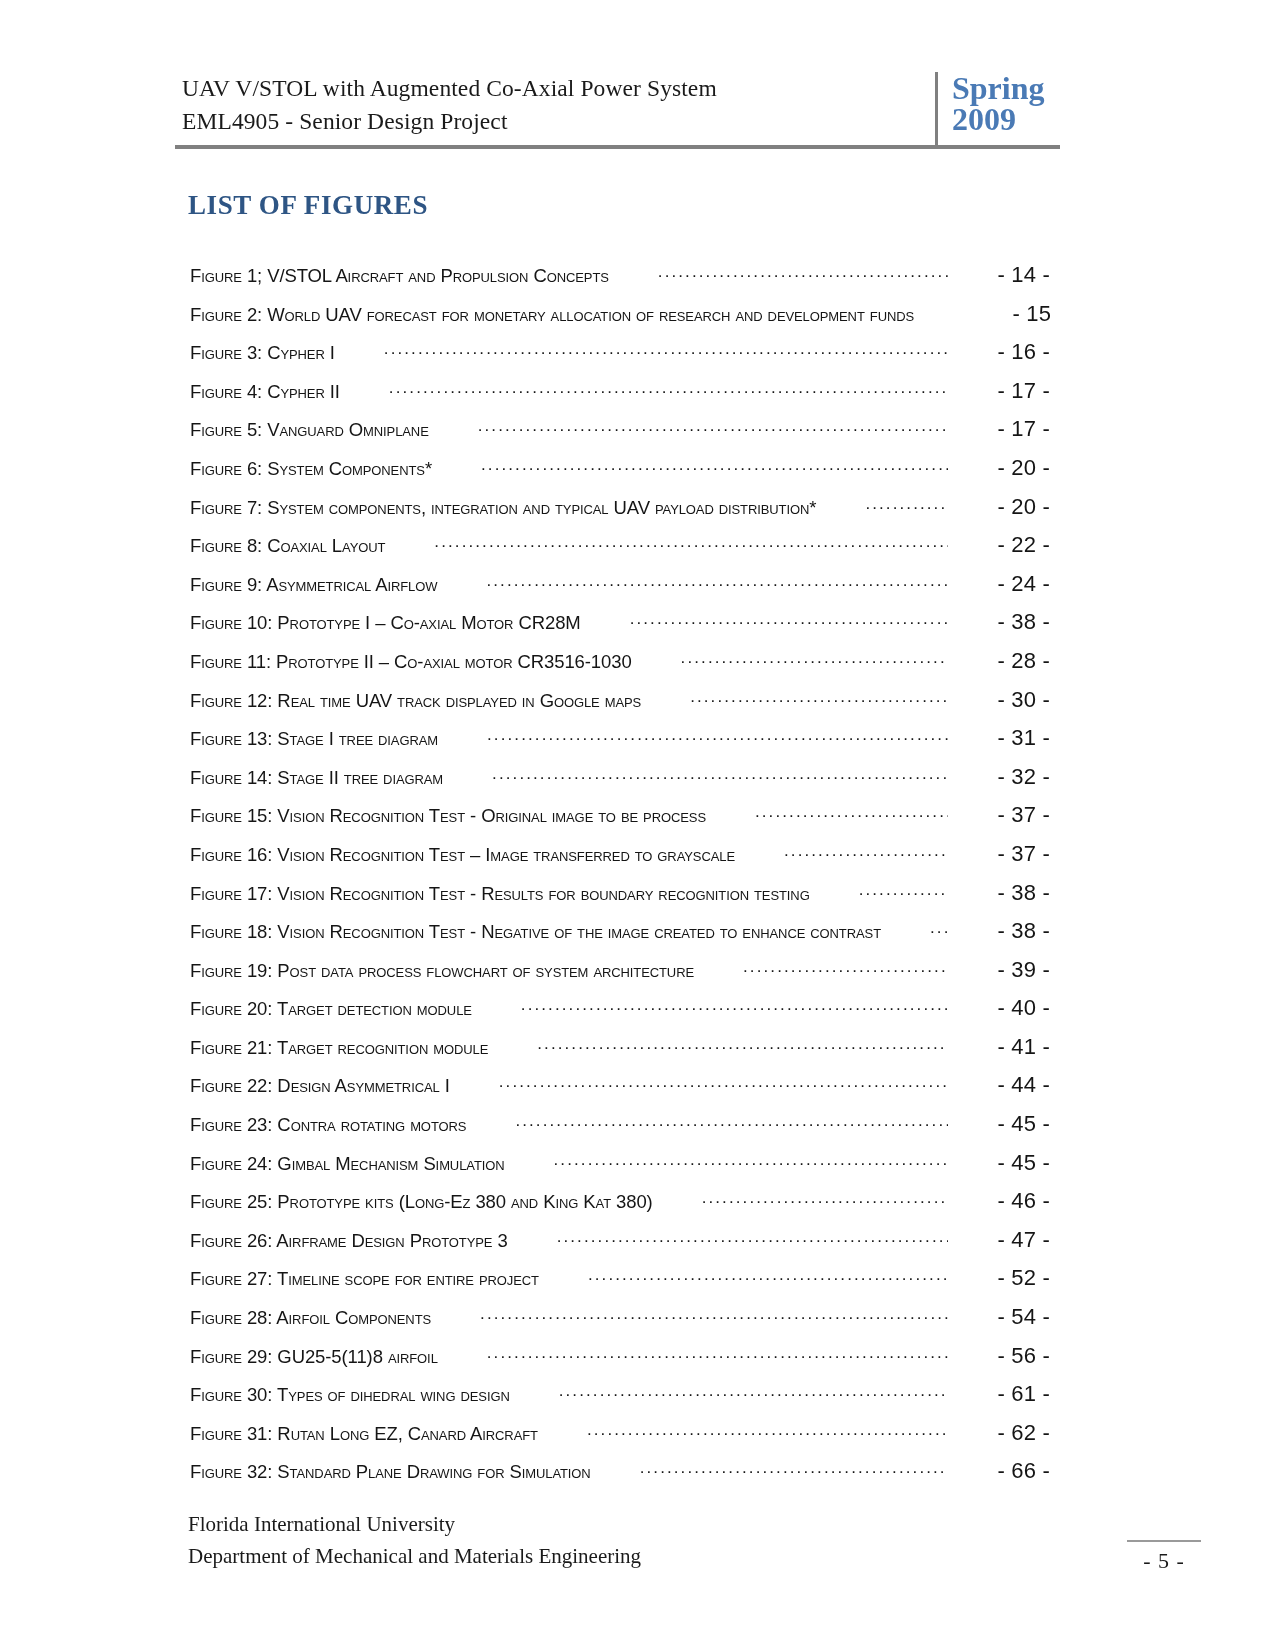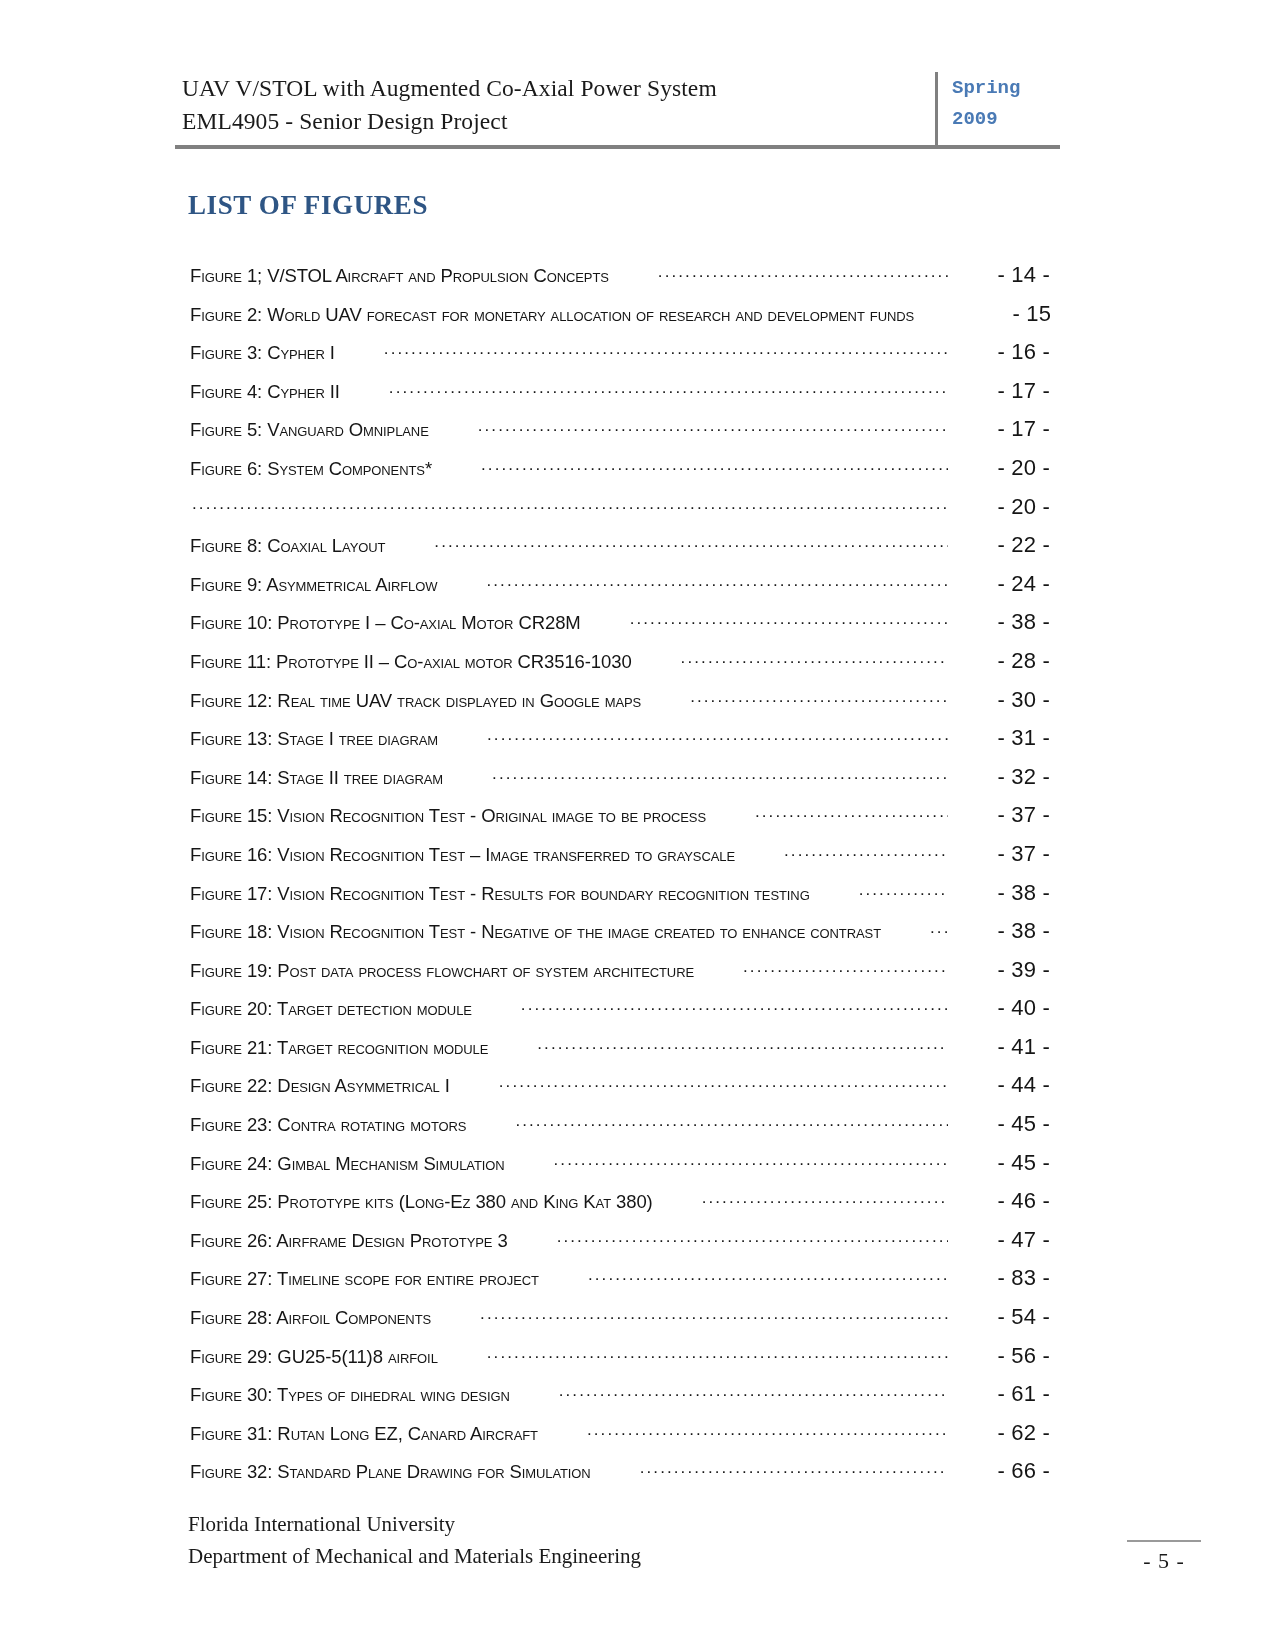--- a/index.html
+++ b/index.html
@@ -48,23 +48,23 @@
   .header-divider {
     width: 3px;
     align-self: stretch;
     background: #808080;
     margin-left: 8px;
     margin-right: 14px;
     margin-top: 2px;
   }
   .header-right {
     width: 120px;
-    font-family: Liberation Mono, monospace;
+    font-family: Liberation Serif, serif;
     font-weight: bold;
-    font-size: 19px;
+    font-size: 32px;
     line-height: 31px;
     color: #4a7ab5;
     padding-top: 3px;
   }
   .header-right .hline { display: block; }
   .header-rule {
     position: absolute;
     left: 163px;
     top: 145px;
     width: 885px;
@@ -213,20 +213,21 @@
         <span class="toc-label">Figure 5: Vanguard Omniplane</span>
         <span class="toc-leader"></span>
         <span class="toc-page">- 17 -</span>
       </div>
       <div class="toc-row">
         <span class="toc-label">Figure 6: System Components*</span>
         <span class="toc-leader"></span>
         <span class="toc-page">- 20 -</span>
       </div>
       <div class="toc-row">
+        <span class="toc-label">Figure 7: System components, integration and typical UAV payload distribution*</span>
         <span class="toc-leader"></span>
         <span class="toc-page">- 20 -</span>
       </div>
       <div class="toc-row">
         <span class="toc-label">Figure 8: Coaxial Layout</span>
         <span class="toc-leader"></span>
         <span class="toc-page">- 22 -</span>
       </div>
       <div class="toc-row">
         <span class="toc-label">Figure 9: Asymmetrical Airflow</span>
@@ -314,21 +315,21 @@
         <span class="toc-page">- 46 -</span>
       </div>
       <div class="toc-row">
         <span class="toc-label">Figure 26: Airframe Design Prototype 3</span>
         <span class="toc-leader"></span>
         <span class="toc-page">- 47 -</span>
       </div>
       <div class="toc-row">
         <span class="toc-label">Figure 27: Timeline scope for entire project</span>
         <span class="toc-leader"></span>
-        <span class="toc-page">- 83 -</span>
+        <span class="toc-page">- 52 -</span>
       </div>
       <div class="toc-row">
         <span class="toc-label">Figure 28: Airfoil Components</span>
         <span class="toc-leader"></span>
         <span class="toc-page">- 54 -</span>
       </div>
       <div class="toc-row">
         <span class="toc-label">Figure 29: GU25-5(11)8 airfoil</span>
         <span class="toc-leader"></span>
         <span class="toc-page">- 56 -</span>

